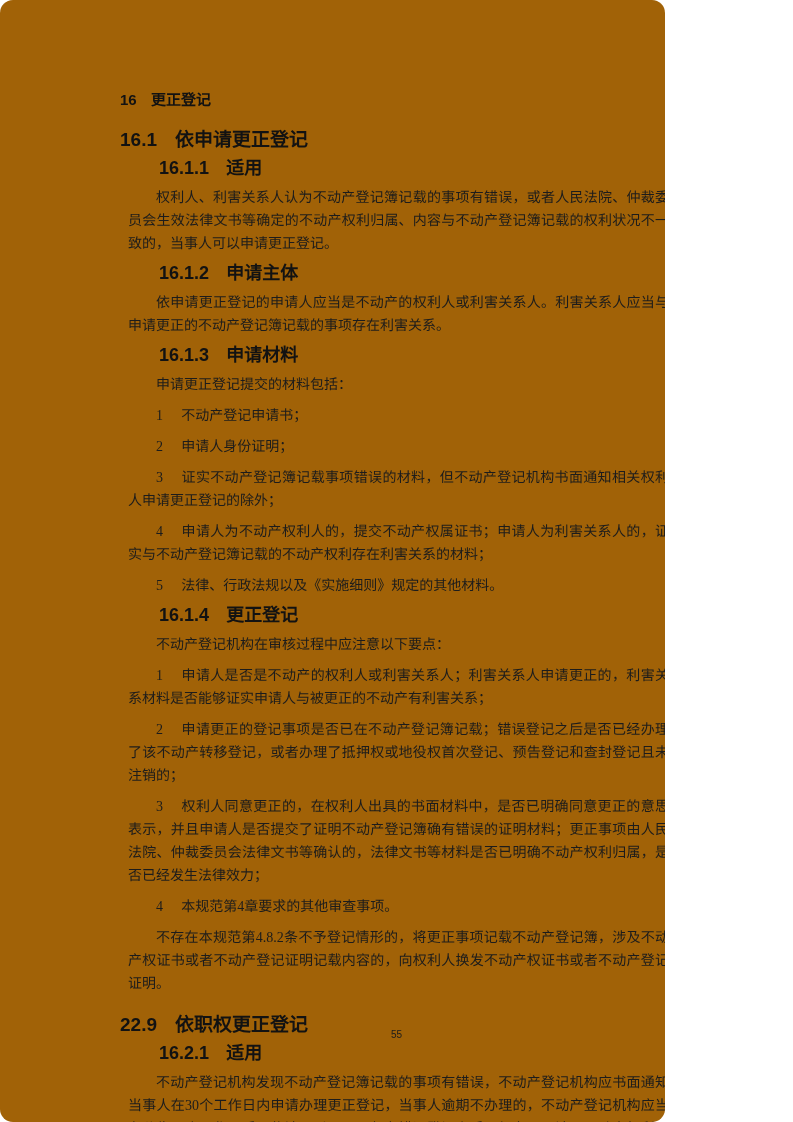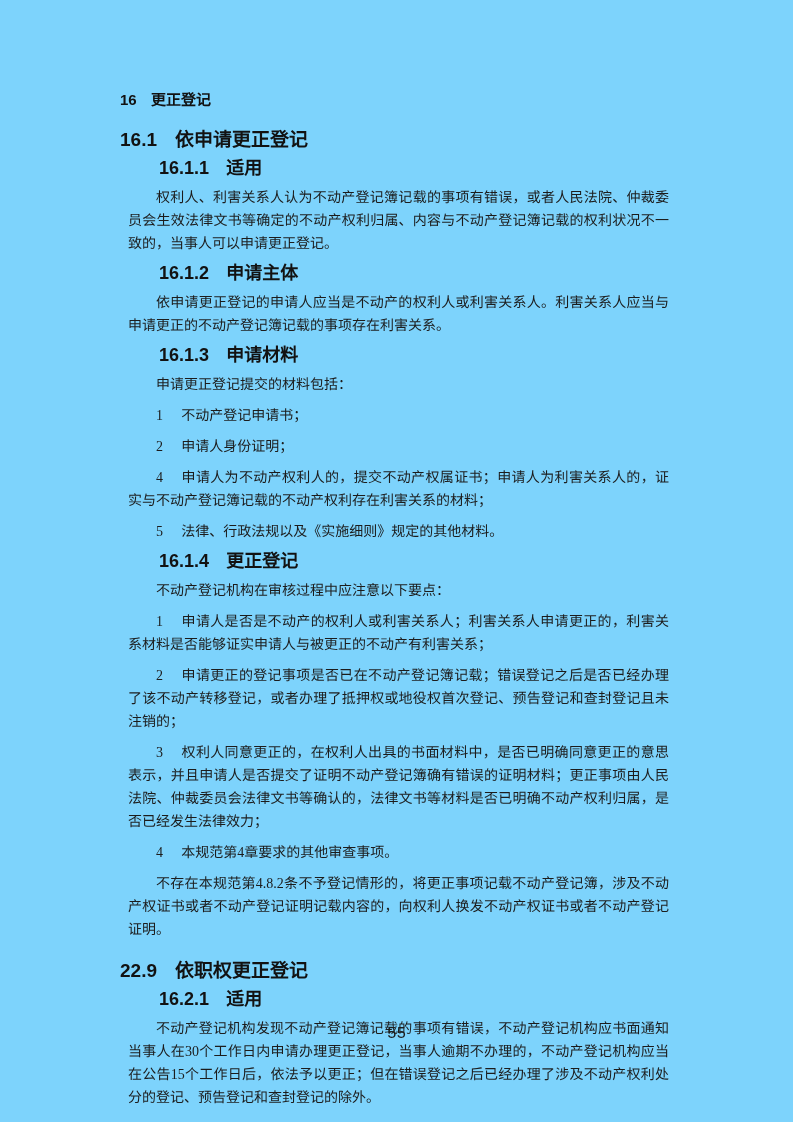--- a/index.html
+++ b/index.html
@@ -5,23 +5,24 @@
   html, body { margin: 0; padding: 0; }
   body {
     width: 793px; height: 1122px;
     background: #ffffff;
     font-family: "Liberation Serif", "DejaVu Serif", serif;
     color: #1c1c1c;
     -webkit-font-smoothing: antialiased;
   }
   .page {
     position: relative;
-    width: 793px; height: 1122px;
-    background: #7dd3fc;
+    width: 665px; height: 1122px;
+    background: #a16207;
     overflow: hidden;
+    border-radius: 13px;
   }
   .content {
     position: absolute;
     left: 120px; top: 90px;
     width: 557px;
   }
   h1, h2, h3 {
     font-family: "Liberation Sans", "DejaVu Sans", sans-serif;
     font-weight: bold;
     color: #121212;
@@ -39,22 +40,22 @@
     text-indent: 2em;
   }
   .list-item .item-num { margin-right: 1.3em; }
   .page-footer {
     position: absolute;
     left: 0; top: 1024px;
     width: 793px;
     text-align: center;
   }
   .page-footer span {
-    font-size: 16px;
-    font-family: Liberation Mono, monospace;
+    font-size: 10px;
+    font-family: Liberation Sans, sans-serif;
     color: #1c1c1c;
   }
 </style>
 </head>
 <body>
 
 <div class="page">
   <main class="content">
 
     <h1>
@@ -74,20 +75,21 @@
       <span class="hnum">16.1.2</span><span>申请主体</span>
     </h3>
     <p>依申请更正登记的申请人应当是不动产的权利人或利害关系人。利害关系人应当与申请更正的不动产登记簿记载的事项存在利害关系。</p>
 
     <h3>
       <span class="hnum">16.1.3</span><span>申请材料</span>
     </h3>
     <p>申请更正登记提交的材料包括：</p>
     <p class="list-item"><span class="item-num">1</span><span>不动产登记申请书；</span></p>
     <p class="list-item"><span class="item-num">2</span><span>申请人身份证明；</span></p>
+    <p class="list-item"><span class="item-num">3</span><span>证实不动产登记簿记载事项错误的材料，但不动产登记机构书面通知相关权利人申请更正登记的除外；</span></p>
     <p class="list-item"><span class="item-num">4</span><span>申请人为不动产权利人的，提交不动产权属证书；申请人为利害关系人的，证实与不动产登记簿记载的不动产权利存在利害关系的材料；</span></p>
     <p class="list-item"><span class="item-num">5</span><span>法律、行政法规以及《实施细则》规定的其他材料。</span></p>
 
     <h3>
       <span class="hnum">16.1.4</span><span>更正登记</span>
     </h3>
     <p>不动产登记机构在审核过程中应注意以下要点：</p>
     <p class="list-item"><span class="item-num">1</span><span>申请人是否是不动产的权利人或利害关系人；利害关系人申请更正的，利害关系材料是否能够证实申请人与被更正的不动产有利害关系；</span></p>
     <p class="list-item"><span class="item-num">2</span><span>申请更正的登记事项是否已在不动产登记簿记载；错误登记之后是否已经办理了该不动产转移登记，或者办理了抵押权或地役权首次登记、预告登记和查封登记且未注销的；</span></p>
     <p class="list-item"><span class="item-num">3</span><span>权利人同意更正的，在权利人出具的书面材料中，是否已明确同意更正的意思表示，并且申请人是否提交了证明不动产登记簿确有错误的证明材料；更正事项由人民法院、仲裁委员会法律文书等确认的，法律文书等材料是否已明确不动产权利归属，是否已经发生法律效力；</span></p>

